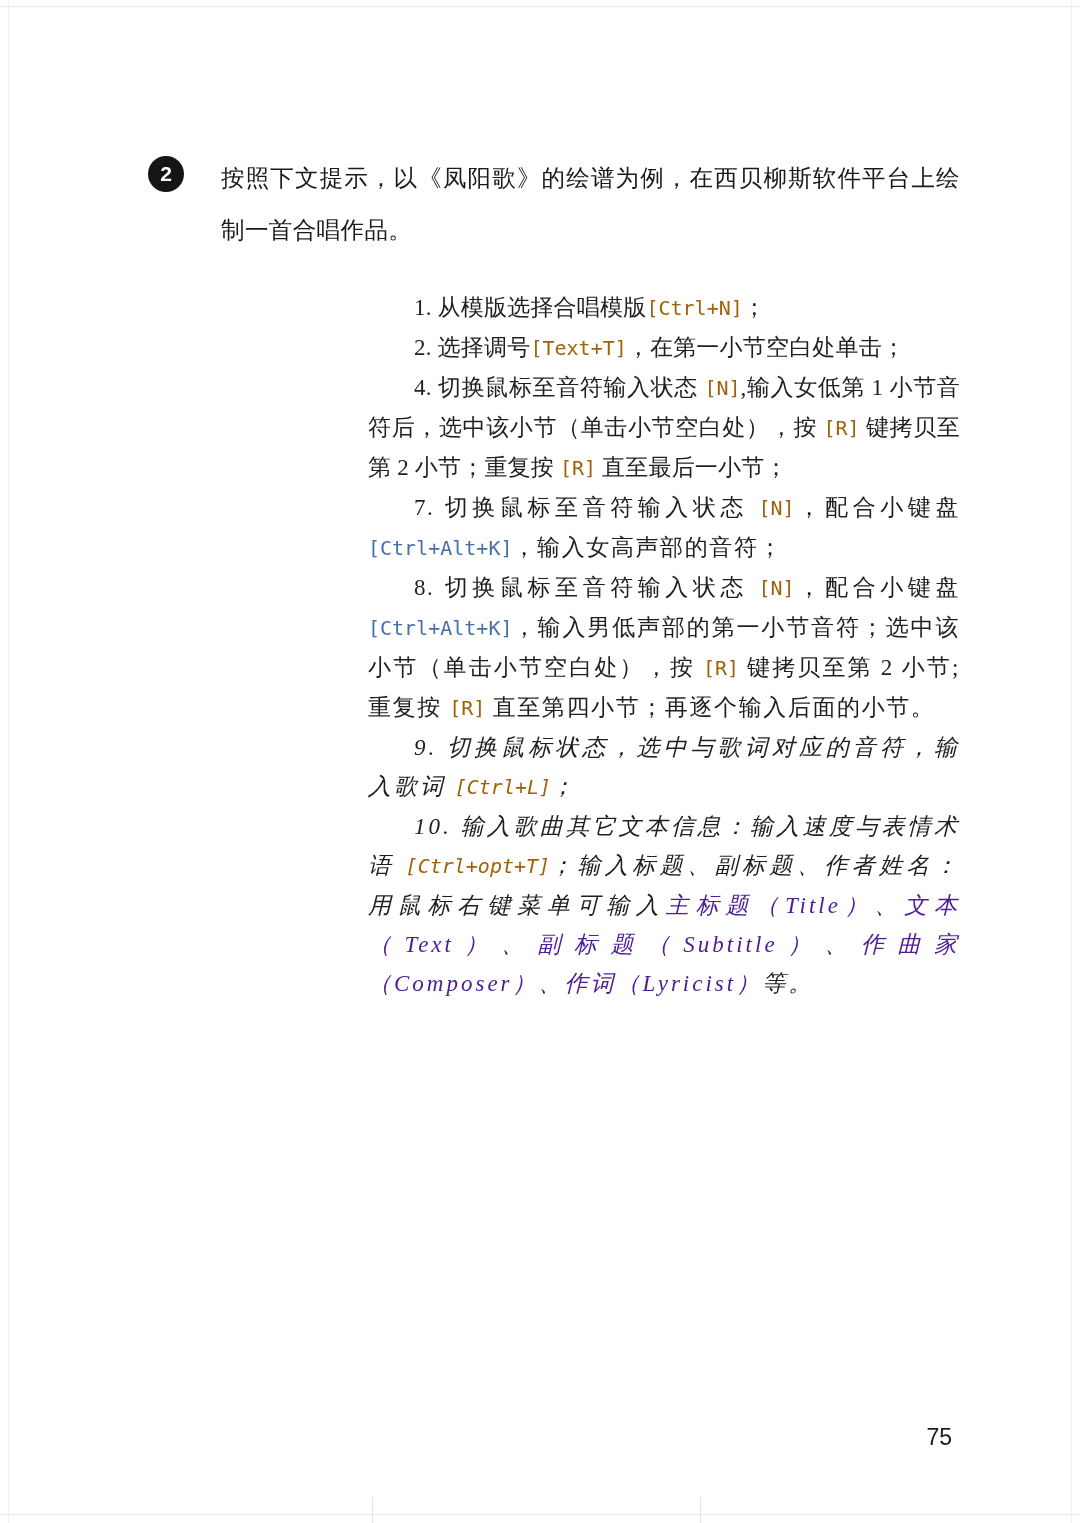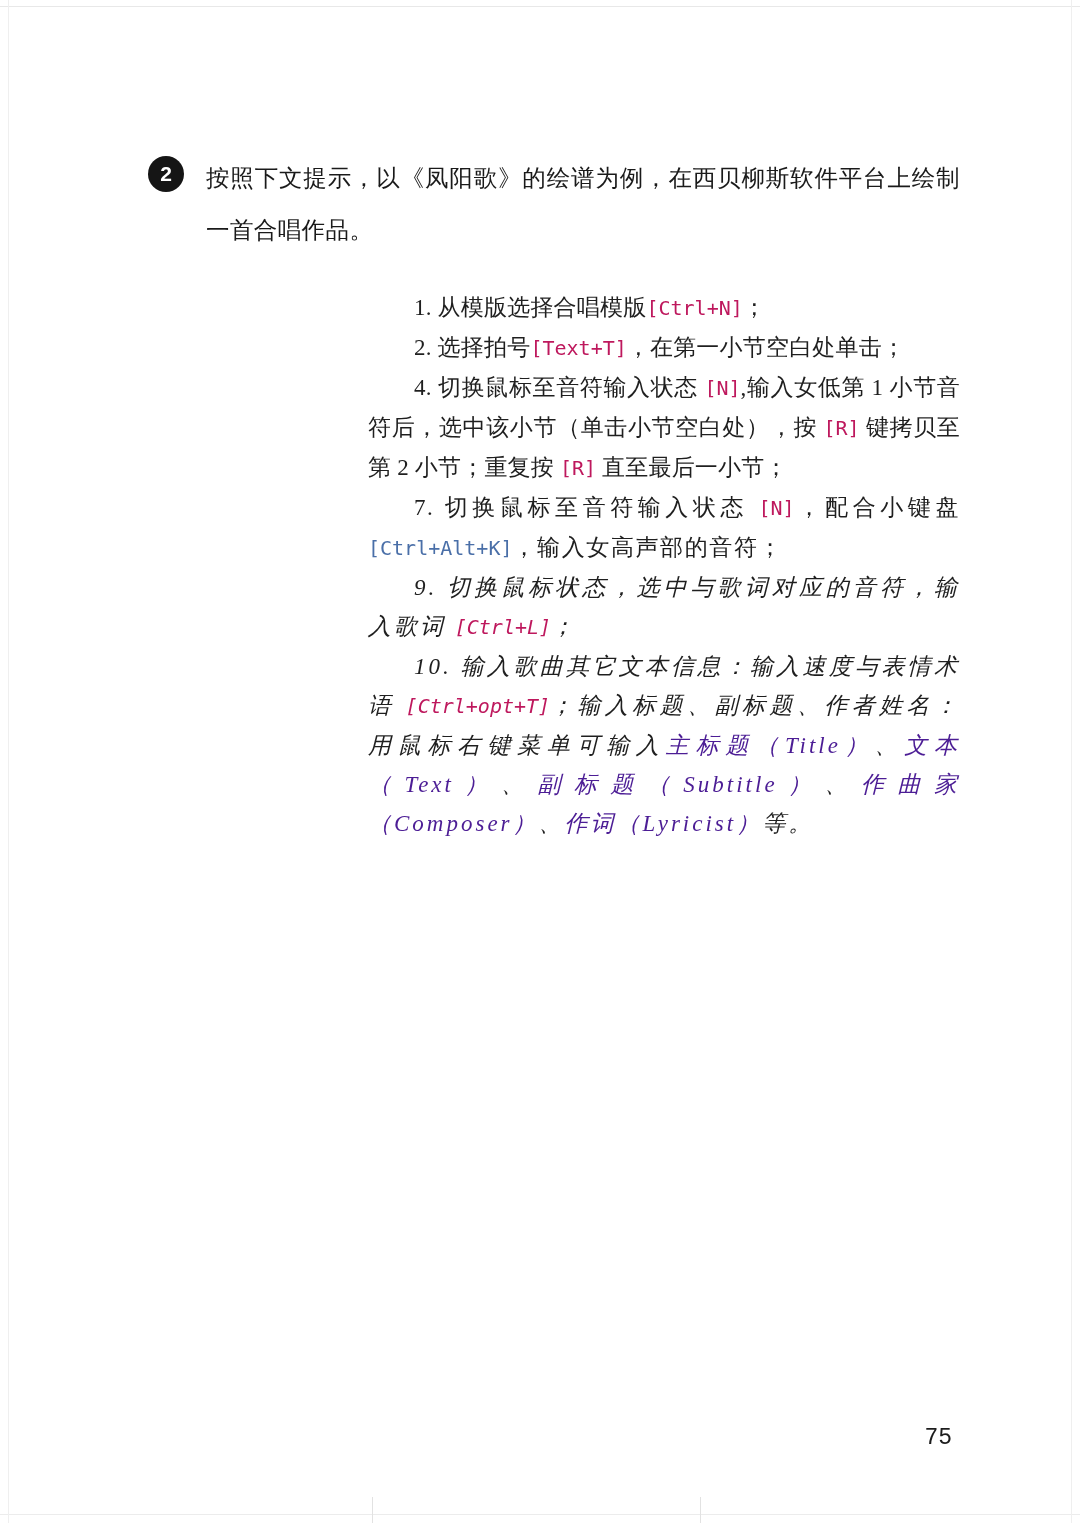--- a/index.html
+++ b/index.html
@@ -78,21 +78,21 @@
     background: #151515;
     color: #ffffff;
     font-family: "Liberation Sans", sans-serif;
     font-weight: bold;
     font-size: 21px;
     line-height: 36px;
     text-align: center;
     letter-spacing: 0;
   }
   .task-text {
-    margin-left: 58px;
+    margin-left: 73px;
     font-size: 23.5px;
     line-height: 52px;
     color: #1a1a1a;
     text-align: justify;
     letter-spacing: 0.4px;
   }
 
   
   .steps {
     position: absolute;
@@ -120,36 +120,36 @@
   .mono {
     font-family: "DejaVu Sans Mono", monospace;
     font-size: 20px;
     letter-spacing: 0;
     color: #1f1f1f;
     margin-top: 12px;
   }
   .key {
     font-family: "DejaVu Sans Mono", monospace;
     font-size: 20px;
-    color: #be185d;
+    color: #a16207;
     letter-spacing: 0;
   }
   .kb {
     color: #4a6fa8;
   }
   .red {
     color: #4c1d95;
   }
 
   
   .folio {
     position: absolute;
     right: 128px;
     bottom: 72px;
-    font-family: Liberation Mono, monospace;
+    font-family: Liberation Sans, sans-serif;
     font-size: 23px;
     color: #1c1c1c;
     text-align: center;
   }
 </style>
 </head>
 <body>
 
 <div class="page">
 
@@ -162,22 +162,23 @@
 
   <div class="task-block">
     <div class="task-row">
       <div class="task-badge">2</div>
       <div class="task-text">按照下文提示，以《凤阳歌》的绘谱为例，在西贝柳斯软件平台上绘制一首合唱作品。</div>
     </div>
   </div>
 
   <div class="steps" id="steps-container">
       <div class="step"><span>1. </span><span>从模版选择合唱模版</span><span class="key">[Ctrl+N]</span><span>；</span></div>
-      <div class="step"><span>2. </span><span>选择拍号</span><span class="key">[Text+T]</span><span>，在第一小节空白处单击；</span></div>
+      <div class="step"><span>2. </span><span>选择调号</span><span class="key">[Text+T]</span><span>，在第一小节空白处单击；</span></div>
       <div class="step"><span>4. </span><span>切换鼠标至音符输入状态 </span><span class="key">[N]</span><span>,输入女低第 1 小节音符后，选中该小节（单击小节空白处），按 </span><span class="key">[R]</span><span> 键拷贝至第 2 小节；重复按 </span><span class="key">[R]</span><span> 直至最后一小节；</span></div>
       <div class="step spread"><span>7. </span><span>切换鼠标至音符输入状态 </span><span class="key">[N]</span><span>，配合小键盘 </span><span class="mono kb">[Ctrl+Alt+K]</span><span>，输入女高声部的音符；</span></div>
+      <div class="step spread"><span>8. </span><span>切换鼠标至音符输入状态 </span><span class="key">[N]</span><span>，配合小键盘 </span><span class="mono kb">[Ctrl+Alt+K]</span><span>，输入男低声部的第一小节音符；选中该小节（单击小节空白处），按 </span><span class="key">[R]</span><span> 键拷贝至第 2 小节;重复按 </span><span class="key">[R]</span><span> 直至第四小节；再逐个输入后面的小节。</span></div>
       <div class="step spread2"><span>9. </span><span>切换鼠标状态，选中与歌词对应的音符，输入歌词 </span><span class="key">[Ctrl+L]</span><span>；</span></div>
       <div class="step spread2"><span>10. </span><span>输入歌曲其它文本信息：输入速度与表情术语 </span><span class="key">[Ctrl+opt+T]</span><span>；输入标题、副标题、作者姓名：用鼠标右键菜单可输入</span><span class="red">主标题（Title）</span><span>、</span><span class="red">文本（Text）</span><span>、</span><span class="red">副标题（Subtitle）</span><span>、</span><span class="red">作曲家（Composer）</span><span>、</span><span class="red">作词（Lyricist）</span><span>等。</span></div>
     </div>
 
   <div class="folio">75</div>
 
 </div>
 
 </body></html>

